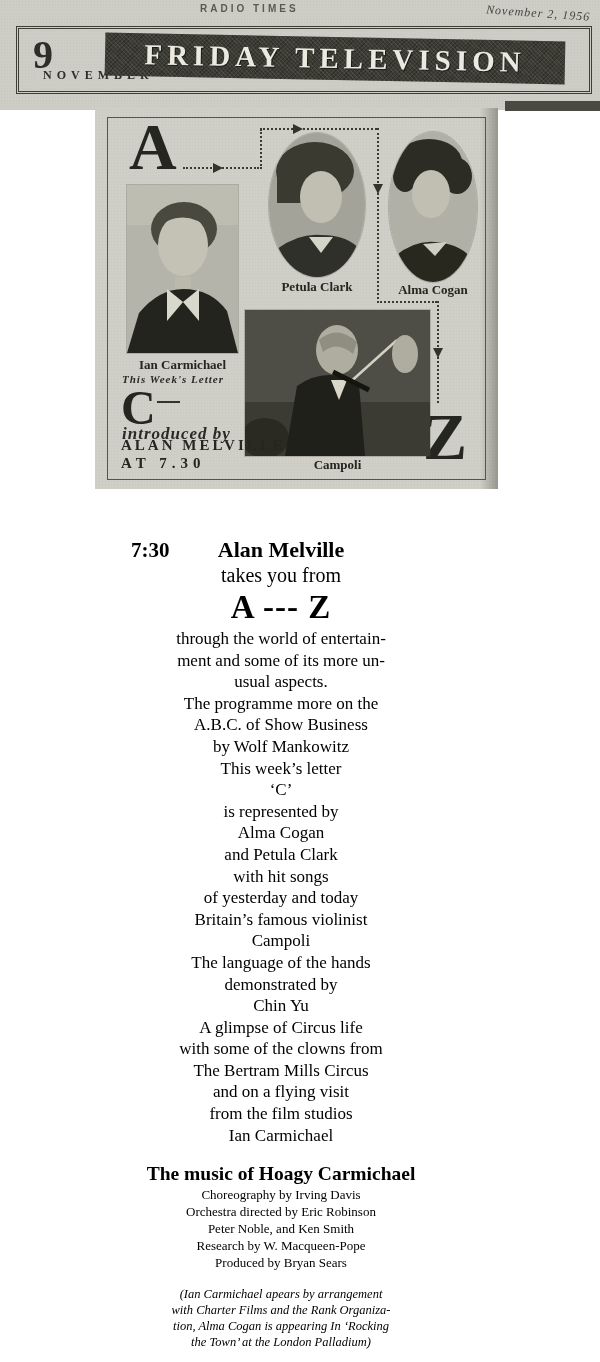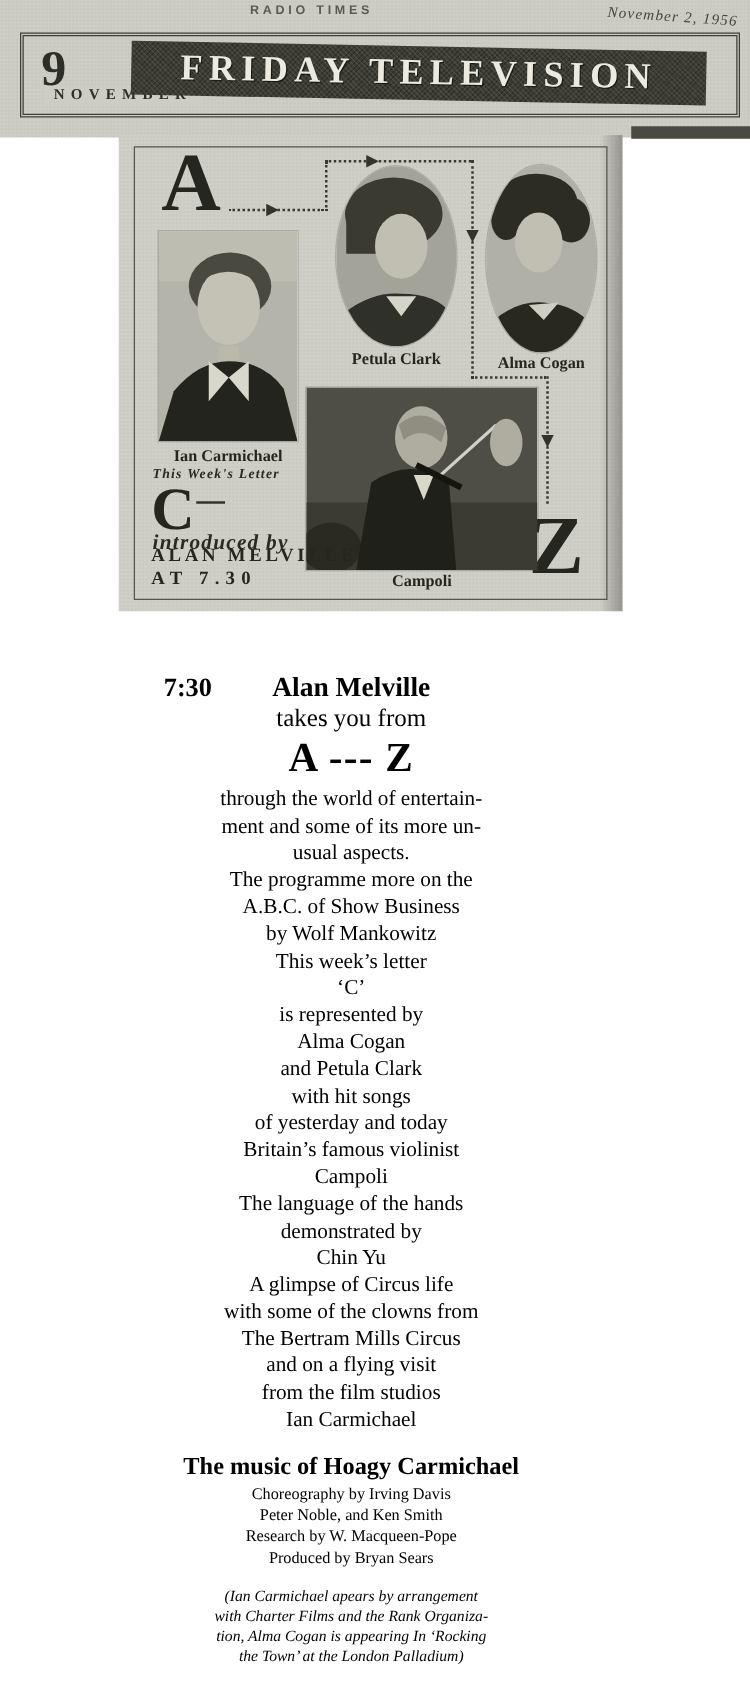--- a/index.html
+++ b/index.html
@@ -219,20 +219,21 @@
         <div>The Bertram Mills Circus</div>
         <div>and on a flying visit</div>
         <div>from the film studios</div>
         <div>Ian Carmichael</div>
       </div>
 
     <div class="music-line">The music of Hoagy Carmichael</div>
 
     <div class="credit-lines">
         <div>Choreography by Irving Davis</div>
+        <div>Orchestra directed by Eric Robinson</div>
         <div>Peter Noble, and Ken Smith</div>
         <div>Research by W. Macqueen-Pope</div>
         <div>Produced by Bryan Sears</div>
       </div>
 
     <div class="footnote">
         <div>(Ian Carmichael apears by arrangement</div>
         <div>with Charter Films and the Rank Organiza-</div>
         <div>tion, Alma Cogan is appearing In ‘Rocking</div>
         <div>the Town’ at the London Palladium)</div>

